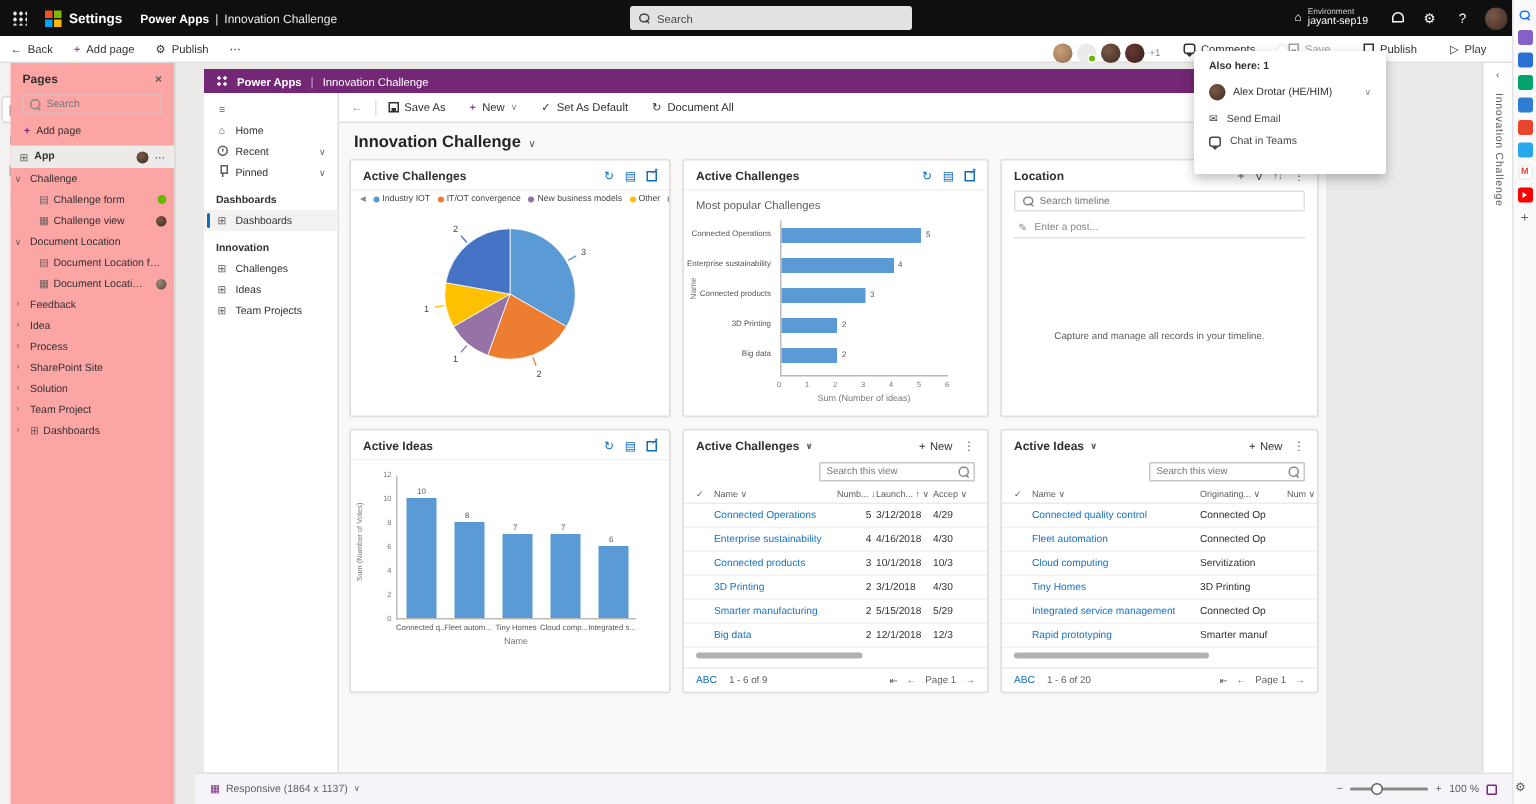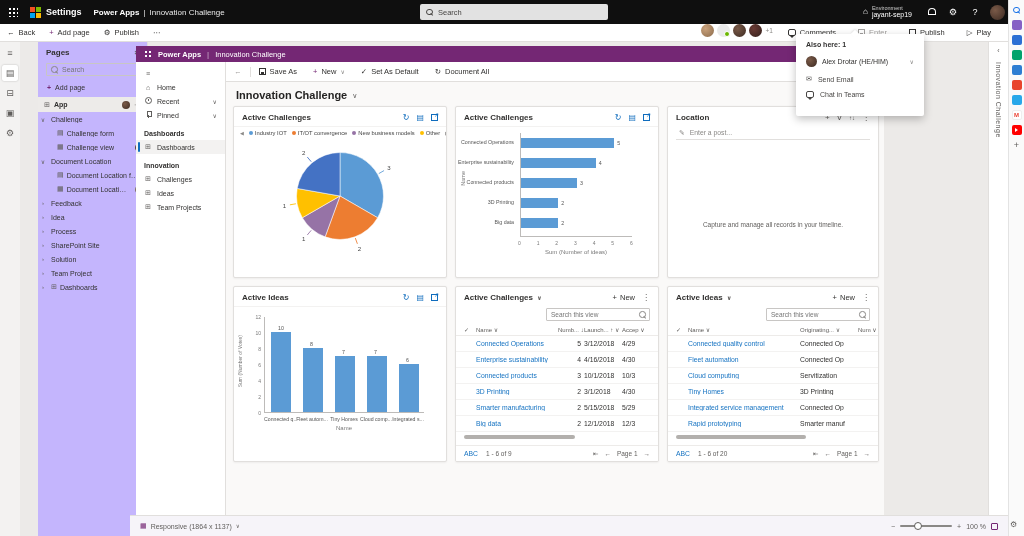--- a/index.html
+++ b/index.html
@@ -18,21 +18,21 @@
 .top-right{margin-left:auto;display:flex;align-items:center;height:24px}
 .env{display:flex;align-items:center;gap:4px;padding:0 8px;line-height:1.1}
 .env .l1{font-size:5.5px;color:#cfcfcf}
 .env .l2{font-size:7px;color:#fff}
 .tb-ic{width:22px;height:24px;display:flex;align-items:center;justify-content:center;font-size:9px;color:#fff}
 .avatar{border-radius:50%;background:radial-gradient(circle at 35% 35%,#7a5a48,#3c2a22)}
 
 .cmdbar{position:absolute;left:0;top:24px;width:1008px;height:18px;background:#fff;border-bottom:1px solid #e1dfdd;display:flex;align-items:center;font-size:7.5px;color:#323130;z-index:5}
 .cmdbar .item{display:flex;align-items:center;gap:4px;padding:0 7px;height:18px;cursor:pointer;white-space:nowrap}
 .cmdbar .purple{color:#742774}
-.cmd-right{margin-left:auto;display:flex;align-items:flex-start;gap:8px;padding-right:10px}
+.cmd-right{margin-left:auto;display:flex;align-items:flex-end;gap:8px;padding-right:10px}
 .presence-row{display:flex;align-items:center;gap:3px}
 .disabled{color:#a19f9d}
 
 .i-mag{position:relative;width:7px;height:7px;display:inline-block}
 .i-mag::before{content:"";position:absolute;left:0;top:0;width:4.5px;height:4.5px;border:1px solid currentColor;border-radius:50%}
 .i-mag::after{content:"";position:absolute;left:4.6px;top:4.6px;width:2.6px;height:1px;background:currentColor;transform:rotate(45deg);transform-origin:0 0}
 .i-bell{position:relative;width:7px;height:8px;display:inline-block}
 .i-bell::before{content:"";position:absolute;left:0.5px;top:0;width:6px;height:6px;border:1px solid currentColor;border-bottom:none;border-radius:4px 4px 0 0}
 .i-bell::after{content:"";position:absolute;left:0;top:6px;width:7px;height:1px;background:currentColor}
 .i-bubble{position:relative;width:8px;height:6.5px;display:inline-block}
@@ -47,21 +47,21 @@
 .i-pin::before{content:"";position:absolute;left:2.5px;top:0;width:3px;height:4px;border:1px solid currentColor}
 .i-pin::after{content:"";position:absolute;left:3.5px;top:4.5px;width:1px;height:3px;background:currentColor}
 .i-clock{position:relative;width:7px;height:7px;border:1px solid currentColor;border-radius:50%;display:inline-block}
 .i-clock::after{content:"";position:absolute;left:2.6px;top:1px;width:1px;height:2.4px;background:currentColor}
 .i-fit{position:relative;width:7px;height:7px;border:1px solid currentColor;display:inline-block;border-radius:1px}
 
 .leftrail{position:absolute;left:0;top:42px;width:20px;height:494px;background:#f3f2f1;display:flex;flex-direction:column;align-items:center;padding-top:3px;gap:4px}
 .railtile{width:16px;height:16px;display:flex;align-items:center;justify-content:center;color:#605e5c;font-size:9px;border-radius:2px;cursor:pointer}
 .railtile.sel{background:#fff;box-shadow:0 0 2px rgba(0,0,0,.25)}
 
-.pages{position:absolute;left:38px;top:42px;width:110px;height:494px;background:#c4b5fd;border-right:1px solid #e1dfdd;font-size:7px;color:#323130}
+.pages{position:absolute;left:7px;top:42px;width:110px;height:494px;background:#fca5a5;border-right:1px solid #e1dfdd;font-size:7px;color:#323130}
 .pages-head{display:flex;align-items:center;justify-content:space-between;padding:6px 8px 4px;font-size:8px;font-weight:bold}
 .pages-search{margin:2px 8px;height:13px;border:1px solid #c8c6c4;border-radius:1px;display:flex;align-items:center;gap:4px;padding:0 4px;color:#8a8886}
 .pages-search input{border:none;outline:none;width:70px;font-size:7px;background:transparent}
 .addpage{display:flex;align-items:center;gap:4px;padding:6px 9px;color:#323130;cursor:pointer}
 .addpage .pl{color:#742774;font-weight:bold}
 .approw{display:flex;align-items:center;gap:4px;background:#edebe9;height:15px;padding:0 6px;cursor:pointer}
 .approw .sp{flex:1}
 .trow{display:flex;align-items:center;gap:3px;height:14px;padding-right:5px;cursor:pointer}
 .trow .chev{width:10px;text-align:center;color:#605e5c;font-size:6px;flex:none}
 .trow .ticon{color:#605e5c;font-size:7px;flex:none}
@@ -228,21 +228,21 @@
         <span class="avatar" style="width:13px;height:13px"></span>
         <span class="avatar" style="width:13px;height:13px;background:radial-gradient(circle at 35% 35%,#6a3a34,#32201c)"></span>
         <span class="gray" style="font-size:6.5px">+1</span>
       </div>
       <div class="item">
           <span class="i-bubble"></span>
           <span>Comments</span>
         </div>
       <div class="item disabled">
           <span class="i-save"></span>
-          <span>Enter</span>
+          <span>Save</span>
         </div>
       <div class="item">
           <span class="i-box"></span>
           <span>Publish</span>
         </div>
       <div class="item">
           <span>▷</span>
           <span>Play</span>
         </div>
     </div>
@@ -488,20 +488,21 @@
     <div class="card" style="left:229px;top:44px;width:204px;height:172px">
       <div class="chead">
         <span class="t">Active Challenges</span>
         <span class="sp"></span>
         <span class="ci">↻</span>
         <span class="ci">▤</span>
         <span class="ci">
             <span class="i-pop"></span>
           </span>
       </div>
+      <div class="csub">Most popular Challenges</div>
       <div class="plotwrap" id="hbar-holder" style="height:130px;margin-top:4px">
           <div class="abs" style="left: 64px; top: 2px; width: 112px; height: 104px; border-left: 1px solid rgb(189, 187, 185); border-bottom: 1px solid rgb(189, 187, 185);">
             <div class="bar" style="left: 0px; top: 5px; width: 93.3333px; height: 10px;"></div>
             <div class="bval" style="left: 96.3333px; top: 7px;">5</div>
             <div class="bar" style="left: 0px; top: 25px; width: 74.6667px; height: 10px;"></div>
             <div class="bval" style="left: 77.6667px; top: 27px;">4</div>
             <div class="bar" style="left: 0px; top: 45px; width: 56px; height: 10px;"></div>
             <div class="bval" style="left: 59px; top: 47px;">3</div>
             <div class="bar" style="left: 0px; top: 65px; width: 37.3333px; height: 10px;"></div>
             <div class="bval" style="left: 40.3333px; top: 67px;">2</div>
@@ -527,20 +528,24 @@
 
     <div class="card" style="left:441px;top:44px;width:212px;height:172px">
       <div class="chead" style="border-bottom:none;padding-bottom:0">
         <span class="t">Location</span>
         <span class="sp"></span>
         <span class="gi">+</span>
         <span class="gi">∇</span>
         <span class="gi" style="font-size:6px">↑↓</span>
         <span class="gi">⋮</span>
       </div>
+      <div class="tl-search">
+        <span class="i-mag"></span>
+        <input placeholder="Search timeline" style="">
+      </div>
       <div class="tl-post">
         <span>✎</span>
         <span>Enter a post...</span>
       </div>
       <div class="getcap">Capture and manage all records in your timeline.</div>
     </div>
 
     <div class="card" style="left:7px;top:224px;width:214px;height:176px">
       <div class="chead">
         <span class="t">Active Ideas</span>

